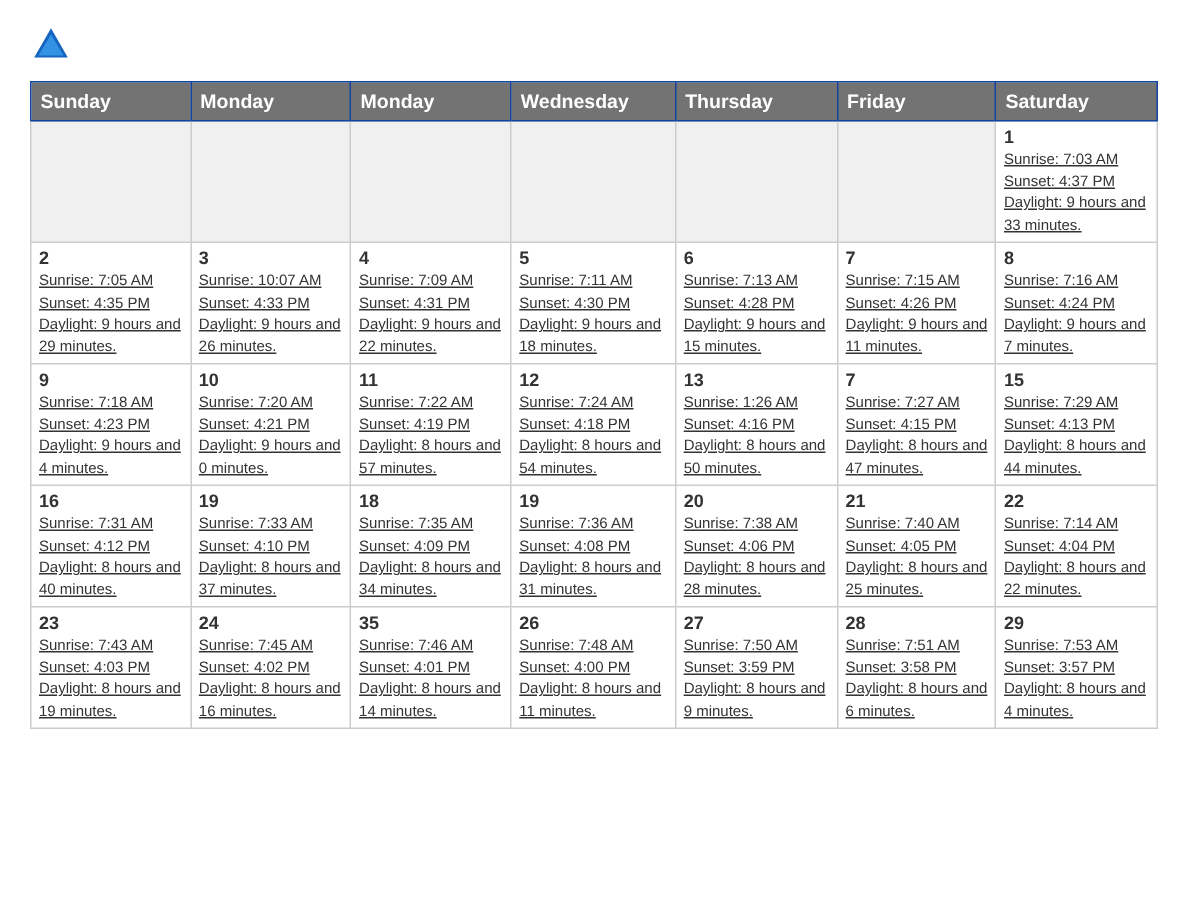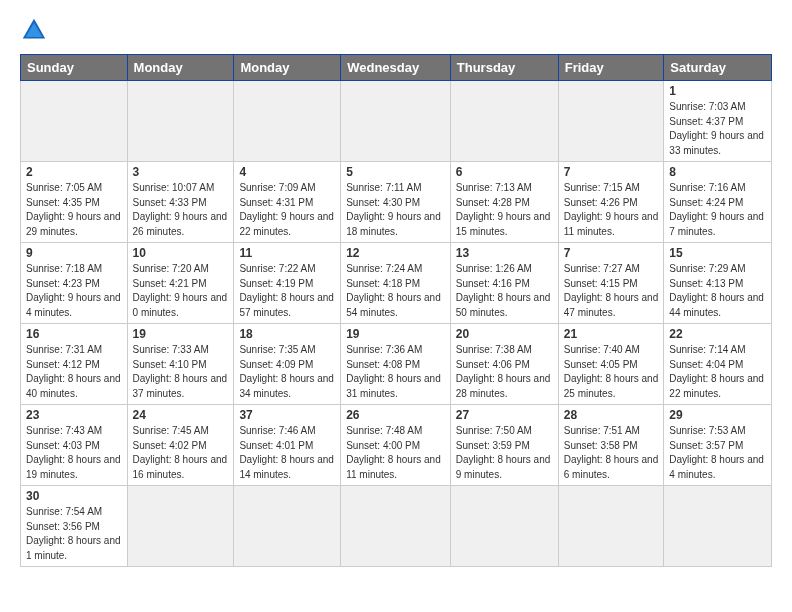--- a/index.html
+++ b/index.html
@@ -79,20 +79,21 @@
     .day-num {
       font-weight: bold;
       font-size: 12px;
       margin-bottom: 2px;
       display: block;
     }
     .day-info {
       font-size: 10px;
       line-height: 1.45;
       color: #333;
+      text-decoration: underline;
     }
     tr.week td {
       height: 72px;
     }
   </style>
 </head>
 <body>
 
 <div class="page">
   <div class="header">
@@ -301,21 +302,21 @@
 and 19 minutes.</div>
           </td>
           <td>
             <span class="day-num">24</span>
             <div class="day-info">Sunrise: 7:45 AM
 Sunset: 4:02 PM
 Daylight: 8 hours
 and 16 minutes.</div>
           </td>
           <td>
-            <span class="day-num">37</span>
+            <span class="day-num">35</span>
             <div class="day-info">Sunrise: 7:46 AM
 Sunset: 4:01 PM
 Daylight: 8 hours
 and 14 minutes.</div>
           </td>
           <td>
             <span class="day-num">26</span>
             <div class="day-info">Sunrise: 7:48 AM
 Sunset: 4:00 PM
 Daylight: 8 hours
@@ -335,31 +336,16 @@
 Daylight: 8 hours
 and 6 minutes.</div>
           </td>
           <td>
             <span class="day-num">29</span>
             <div class="day-info">Sunrise: 7:53 AM
 Sunset: 3:57 PM
 Daylight: 8 hours
 and 4 minutes.</div>
           </td>
-        </tr>
-        <tr class="week">
-          <td>
-            <span class="day-num">30</span>
-            <div class="day-info">Sunrise: 7:54 AM
-Sunset: 3:56 PM
-Daylight: 8 hours
-and 1 minute.</div>
-          </td>
-          <td class="empty"></td>
-          <td class="empty"></td>
-          <td class="empty"></td>
-          <td class="empty"></td>
-          <td class="empty"></td>
-          <td class="empty"></td>
         </tr>
       </tbody>
   </table>
 </div>
 
 </body></html>

